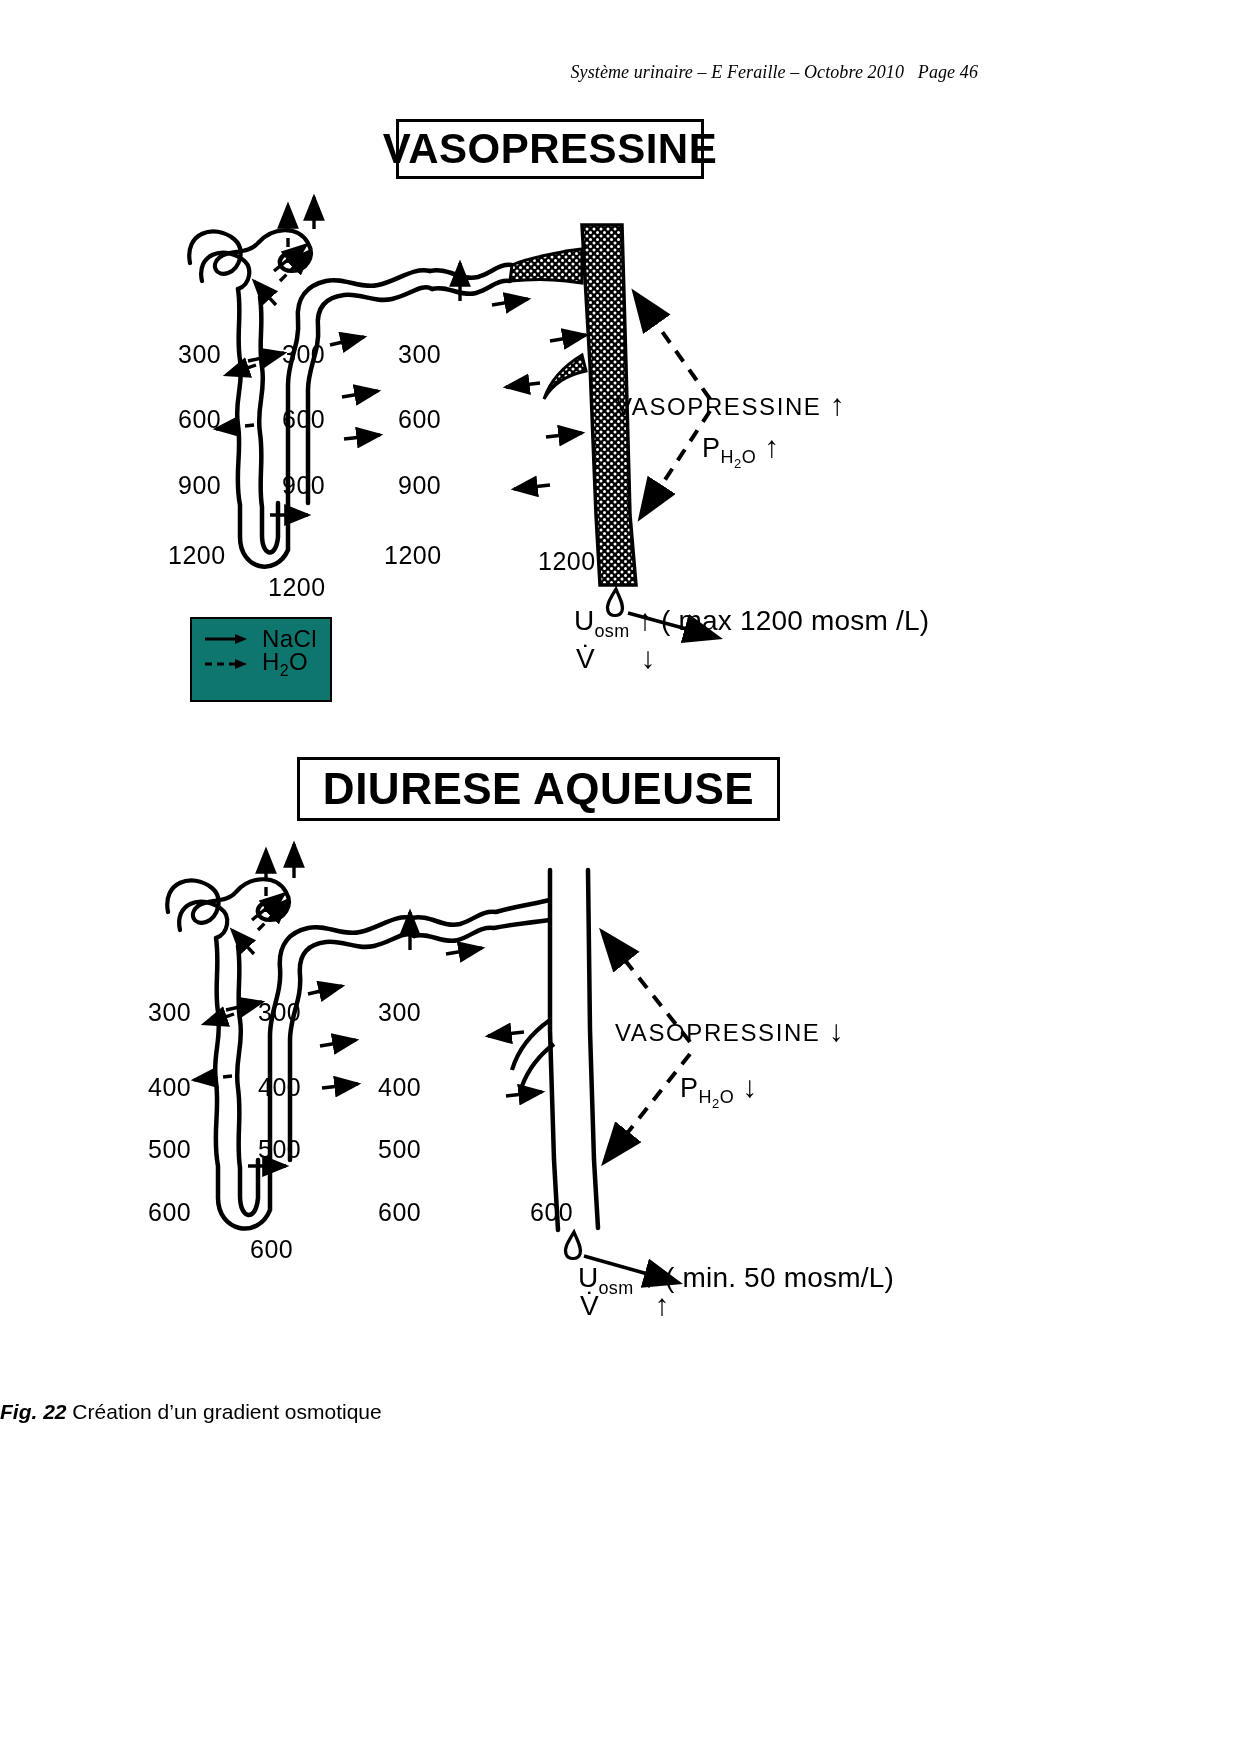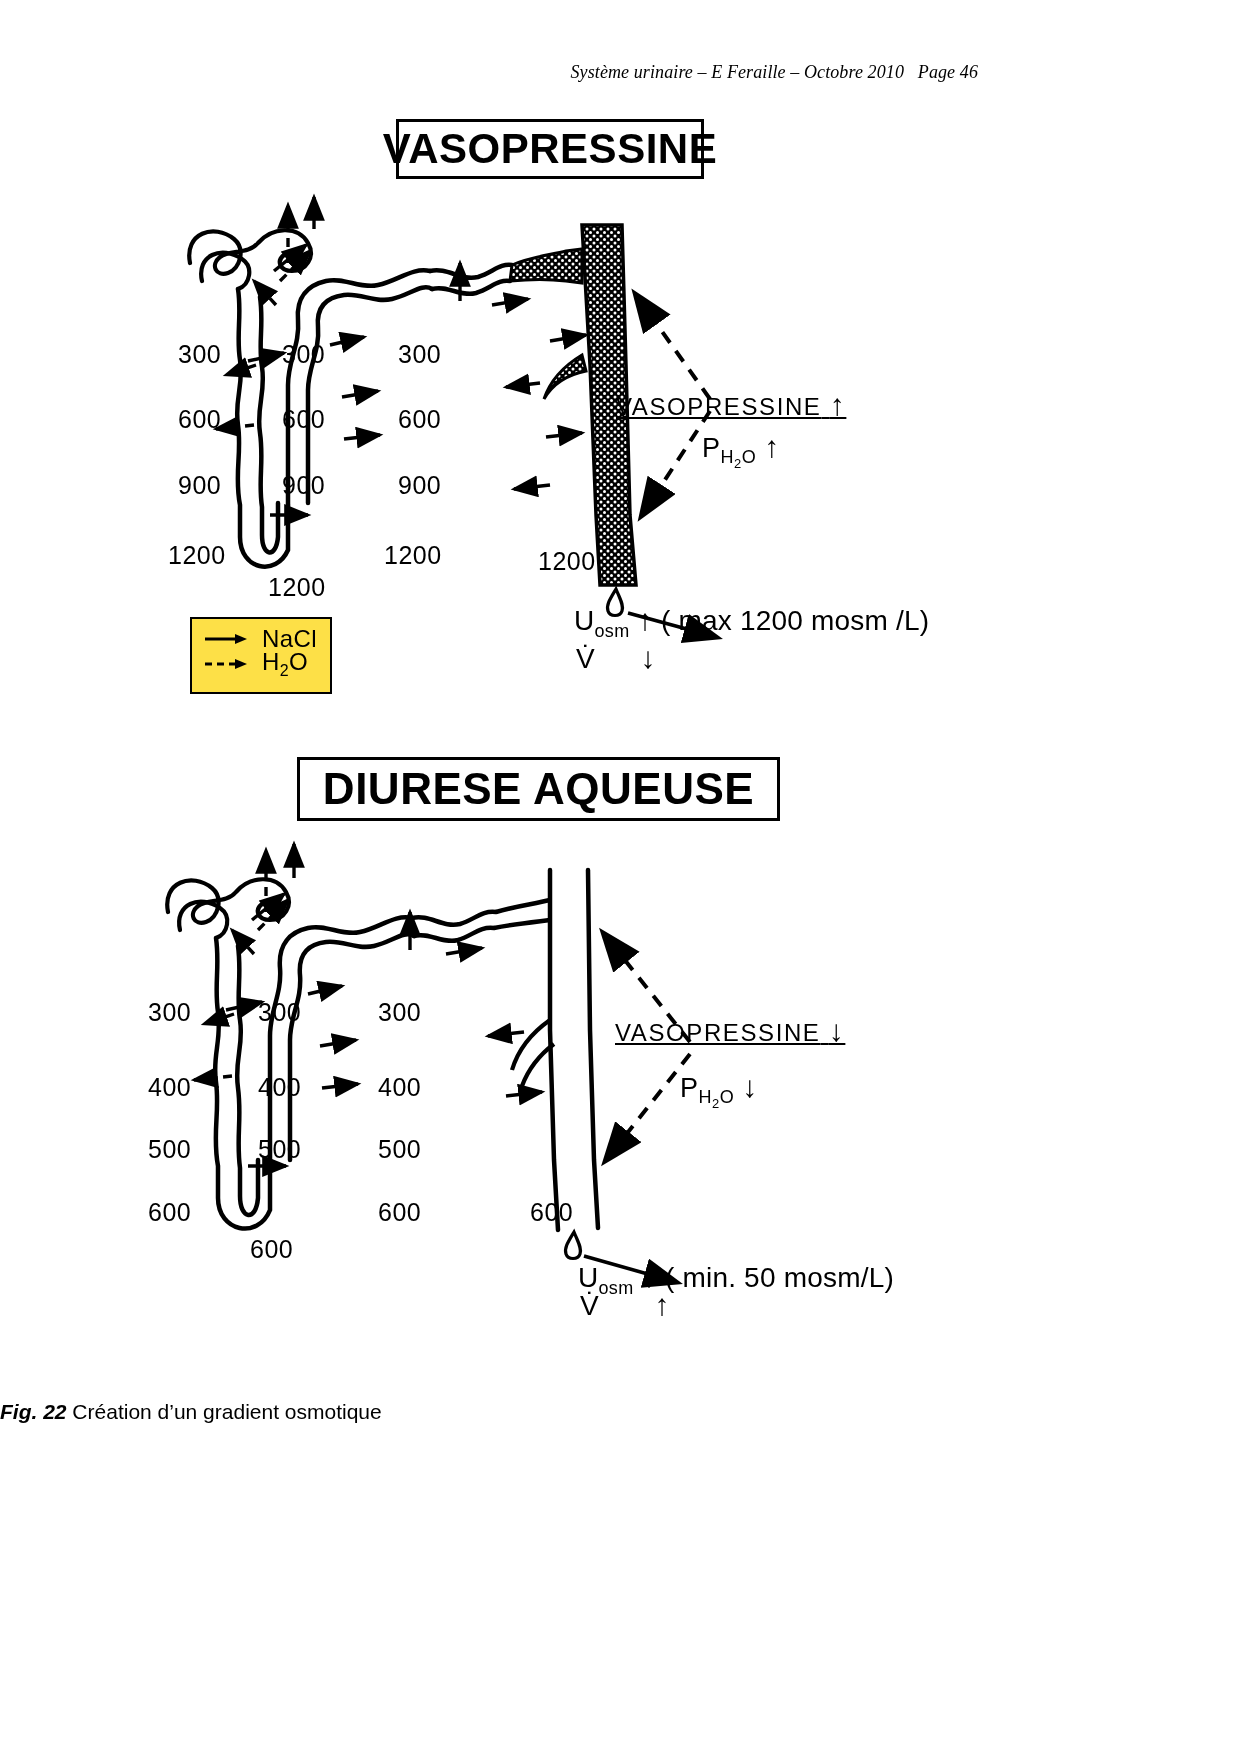--- a/index.html
+++ b/index.html
@@ -30,32 +30,32 @@
   .dg-svg{position:absolute;left:0;top:0;}
 
   
   .osm{position:absolute;font-family:"Liberation Sans",sans-serif;
        font-size:25px;font-weight:500;letter-spacing:.5px;
        white-space:nowrap;}
 
   
   .anno{position:absolute;font-family:"Liberation Sans",sans-serif;
         white-space:nowrap;}
-  .vaso{font-size:24px;letter-spacing:1.6px;text-decoration:underline;}
+  .vaso{font-size:24px;letter-spacing:1.6px;}
   .arrowch{font-size:30px;line-height:.9;}
   .ph2o{font-size:27px;letter-spacing:.5px;}
   .ph2o sub{font-size:18px;}
   .uosm{font-size:28px;letter-spacing:.3px;}
   .uosm sub{font-size:18px;}
   .paren{font-size:28px;letter-spacing:.2px;}
   .vdot{font-size:28px;}
 
   
-  .legend{position:absolute;border:2.5px solid #000;background:#fde047;
-          padding:7px 13px 16px 11px;}
+  .legend{position:absolute;border:2.5px solid #000;background:#0f766e;
+          padding:7px 13px 24px 11px;}
   .legend-row{display:flex;align-items:center;height:25px;}
   .legend-lbl{font-family:"Liberation Sans",sans-serif;font-size:24px;
               margin-left:13px;letter-spacing:.4px;}
   .legend-lbl sub{font-size:16px;}
 
   
   .caption{position:absolute;left:0;right:0;top:1400px;
            font-family:"Liberation Sans",sans-serif;font-size:21px;}
   .caption .fig{font-weight:bold;font-style:italic;}
 </style>

